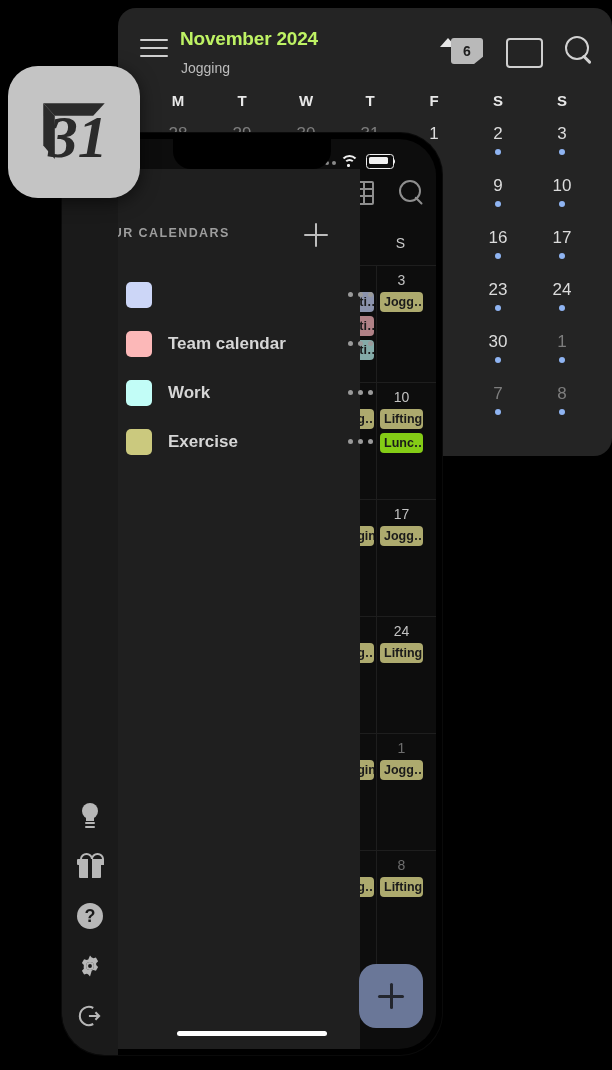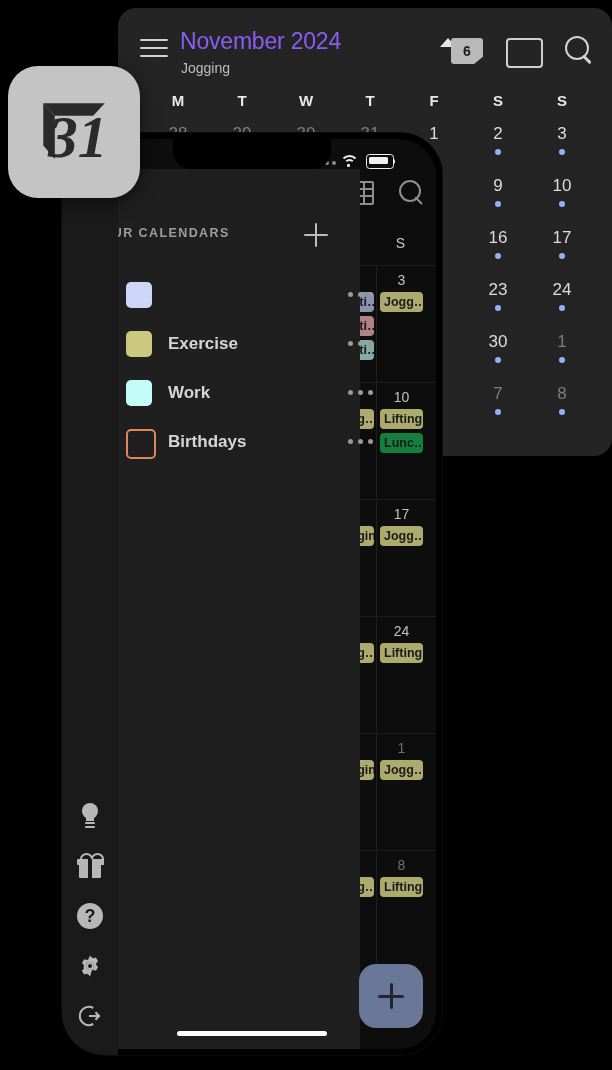--- a/index.html
+++ b/index.html
@@ -8,21 +8,21 @@
        -webkit-font-smoothing:antialiased;}
   .stage{position:absolute;inset:0;background:#000;}
 
   
   .web-panel{position:absolute;left:118px;top:8px;width:494px;height:448px;
              background:#242424;border-radius:18px 18px 18px 18px;overflow:hidden;}
   .web-head{position:absolute;left:0;top:0;width:100%;height:78px;}
   .hamburger{position:absolute;left:22px;top:31px;width:28px;height:18px;cursor:pointer;}
   .hamburger i{display:block;height:2px;background:#cfcfcf;border-radius:1px;margin-bottom:6px;}
   .hamburger i:last-child{margin-bottom:0;}
-  .web-title{position:absolute;left:62px;top:20px;font-size:23px;font-weight:normal;color:#8b5cf6;
+  .web-title{position:absolute;left:62px;top:20px;font-size:19px;font-weight:bold;color:#bef264;
              letter-spacing:-.2px;white-space:nowrap;}
   .caret-up{position:absolute;left:322px;top:30px;width:0;height:0;
             border-left:8px solid transparent;border-right:8px solid transparent;
             border-bottom:9px solid #e6e6e6;cursor:pointer;}
   .web-sub{position:absolute;left:63px;top:52px;font-size:14px;color:#bdbdbd;}
 
   .badge6{position:absolute;left:333px;top:30px;width:32px;height:26px;background:#b9b9b9;
           color:#1d1d1d;font-size:14px;font-weight:bold;display:flex;align-items:center;
           justify-content:center;border-radius:3px;cursor:pointer;
           clip-path:polygon(0 0,100% 0,100% 72%,72% 100%,0 100%);}
@@ -403,21 +403,21 @@
             <div class="pcell" style="left: 210px;">
               <div class="pnum">8</div>
             </div>
             <div class="pcell" style="left: 259px;">
               <div class="pnum">9</div>
               <div class="chip" style="background: rgb(173, 170, 110);">Jogg…</div>
             </div>
             <div class="pcell" style="left: 308px;">
               <div class="pnum">10</div>
               <div class="chip" style="background: rgb(173, 170, 110);">Lifting</div>
-              <div class="chip" style="background: #15803d;">Lunc…</div>
+              <div class="chip" style="background: #84cc16;">Lunc…</div>
             </div>
           </div>
           <div class="prow" style="top: 234px;">
             <div class="pcell" style="left: 14px;">
               <div class="pnum"></div>
             </div>
             <div class="pcell" style="left: 63px;">
               <div class="pnum"></div>
             </div>
             <div class="pcell" style="left: 112px;">
@@ -532,40 +532,40 @@
         <div class="cal-list">
             <div class="cal-row">
               <div class="sw" style="background: rgb(204, 214, 247);"></div>
               <div class="dots">
                 <i></i>
                 <i></i>
                 <i></i>
               </div>
             </div>
             <div class="cal-row">
-              <div class="sw" style="background: rgb(203, 201, 126);"></div>
-              <div class="cal-name">Exercise</div>
+              <div class="sw" style="background: rgb(252, 184, 184);"></div>
+              <div class="cal-name">Team calendar</div>
               <div class="dots">
                 <i></i>
                 <i></i>
                 <i></i>
               </div>
             </div>
             <div class="cal-row">
               <div class="sw" style="background: rgb(194, 253, 247);"></div>
               <div class="cal-name">Work</div>
               <div class="dots">
                 <i></i>
                 <i></i>
                 <i></i>
               </div>
             </div>
             <div class="cal-row">
-              <div class="sw" style="background: transparent; border: 2.2px solid rgb(226, 133, 90);"></div>
-              <div class="cal-name">Birthdays</div>
+              <div class="sw" style="background: rgb(203, 201, 126);"></div>
+              <div class="cal-name">Exercise</div>
               <div class="dots">
                 <i></i>
                 <i></i>
                 <i></i>
               </div>
             </div>
           </div>
       </div>
 
     </div>

